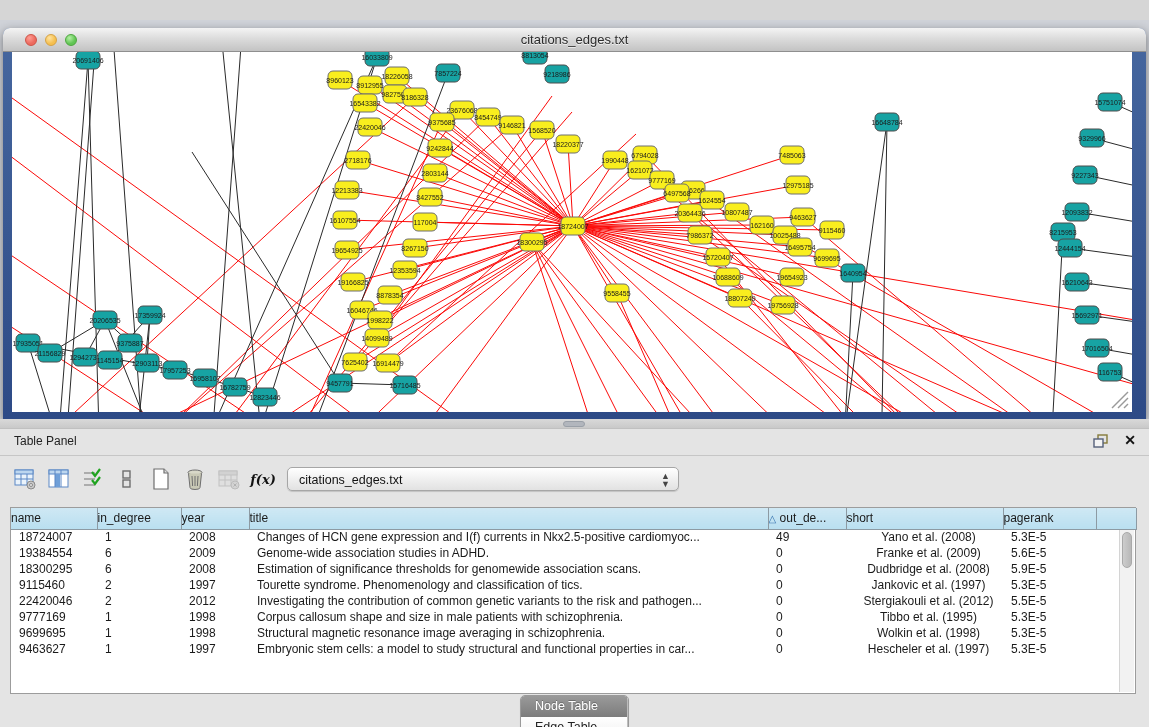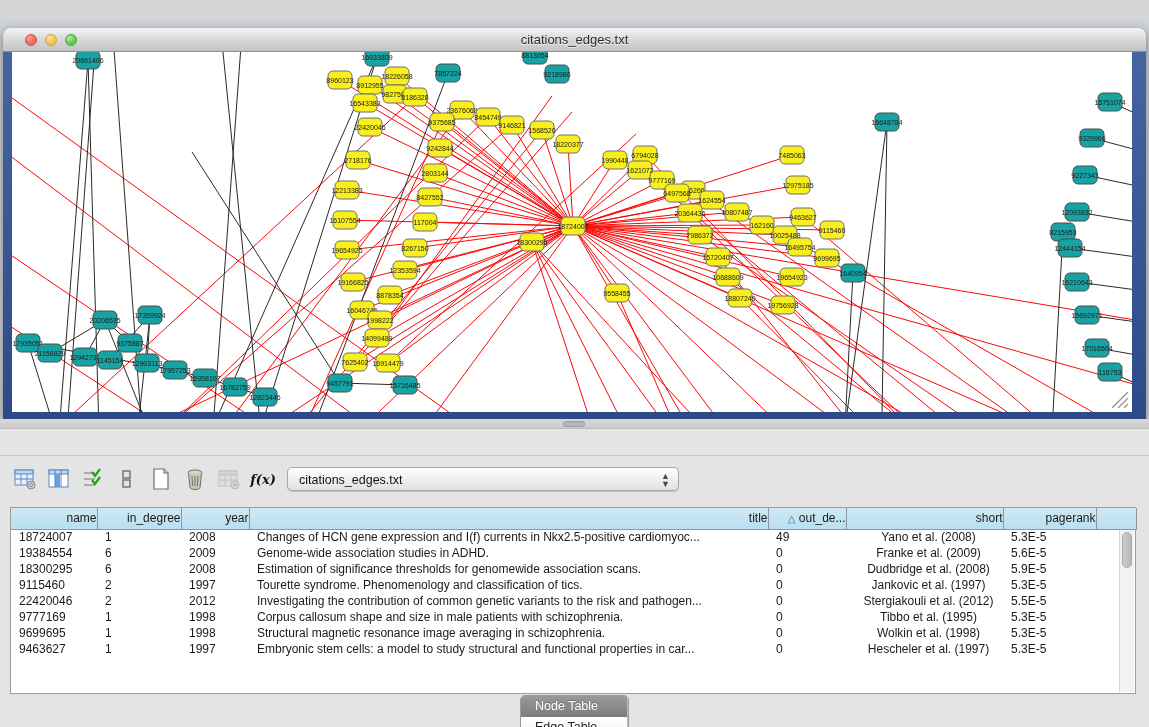--- a/index.html
+++ b/index.html
@@ -46,21 +46,21 @@
     border-radius:5px; box-shadow:0 1px 1px rgba(0,0,0,.15); }
   .dropdown .val { position:absolute; left:11px; top:5px; font-size:12.5px; color:#111; }
   .dropdown .arrows { position:absolute; right:8px; top:4px; font-size:9px; color:#444; line-height:8px; text-align:center; }
 
   
   .table-wrap { position:absolute; left:10px; top:88px; width:1126px; height:187px;
     background:#fff; border:1px solid #9c9c9c; }
   table.grid { border-collapse:collapse; table-layout:fixed; width:1085px; }
   table.grid th { height:21px; background:linear-gradient(#cfe8f4,#b9dff0);
     border:1px solid #8d9aa3; border-top:none; font-size:12px; font-weight:normal;
-    color:#1a1a1a; text-align:right; overflow:hidden; white-space:nowrap; }
+    color:#1a1a1a; text-align:left; overflow:hidden; white-space:nowrap; }
   table.grid th:first-child { border-left:none; }
   table.grid td { height:16px; font-size:12px; color:#1a1a1a; white-space:nowrap;
     overflow:hidden; padding:0 0 0 8px; }
   td.c-short { text-align:center; padding:0; }
   .sort-tri { color:#3875b0; font-size:10px; }
   .vscroll { position:absolute; right:1px; top:22px; width:15px; bottom:1px;
     background:#f2f2f2; border-left:1px solid #d4d4d4; }
   .vscroll .thumb { position:absolute; left:2px; top:2px; width:10px; height:36px;
     background:linear-gradient(90deg,#cdcdcd,#b8b8b8); border:1px solid #a9a9a9; border-radius:6px; }
 
@@ -595,20 +595,28 @@
         </g>
       </svg>
     </div>
   </div>
 
   <div class="bottom-area">
     <div class="splitter">
         <div class="grip"></div>
       </div>
 
+    <div class="tp-header">
+      <span class="tp-title">Table Panel</span>
+      <svg class="tp-float" viewBox="0 0 16 15">
+        <rect x="5" y="1" width="9" height="8" fill="none" stroke="#857b3a" stroke-width="1.4"></rect>
+        <rect x="1" y="5" width="9" height="8" fill="#f4f4f4" stroke="#55607a" stroke-width="1.4"></rect>
+      </svg>
+      <span class="tp-close">✕</span>
+    </div>
     <div class="tp-sep"></div>
 
     <div class="toolbar">
       <svg class="tb-icon" viewBox="0 0 22 22">
         <rect x="1" y="2" width="18" height="15" fill="#eaf3fb" stroke="#5b87c5"></rect>
         <rect x="1" y="2" width="18" height="4" fill="#bcd6ef" stroke="#5b87c5"></rect>
         <line x1="7" y1="6" x2="7" y2="17" stroke="#5b87c5"></line>
           <line x1="13" y1="6" x2="13" y2="17" stroke="#5b87c5"></line>
         <line x1="1" y1="11" x2="19" y2="11" stroke="#5b87c5"></line>
         <circle cx="17" cy="17" r="4" fill="#c9c9c9" stroke="#8a8a8a"></circle>

